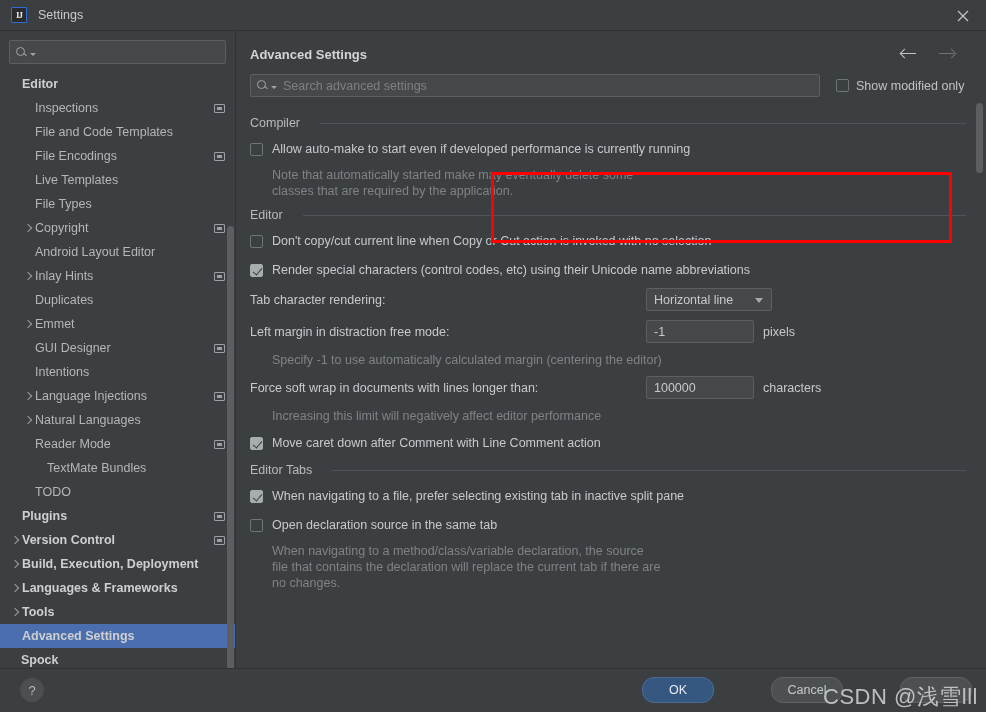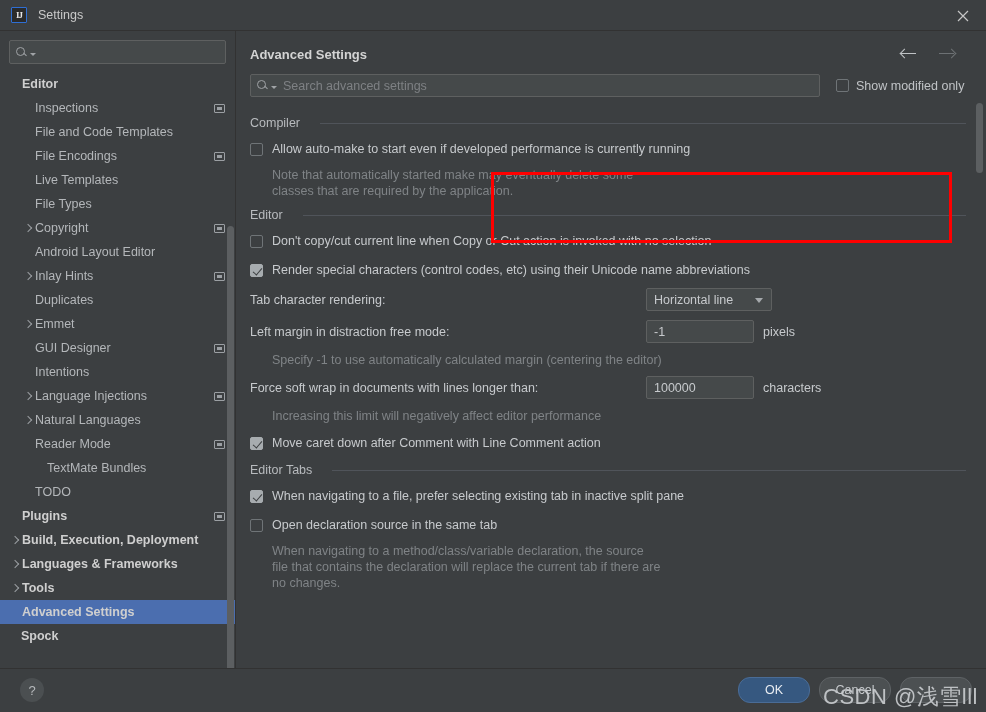--- a/index.html
+++ b/index.html
@@ -320,20 +320,21 @@
     font-size: 13px;
     margin-left: 6px;
   }
   .btns { margin-left: auto; display: flex; gap: 9px; align-items: center; }
   .btn {
     min-width: 72px; height: 26px;
     border-radius: 12px;
     display: flex; align-items: center; justify-content: center;
     font-size: 12.5px;
     padding: 4px 14px;
+    margin-left: 48px;
   }
   .btn.primary { background: #365880; color: #e9edf2; border: 1px solid #4a6c96; }
   .btn.normal  { background: #4c5052; color: #c6c9cc; border: 1px solid #5e6265; }
   .watermark {
     position: absolute;
     right: 8px; top: 13px;
     font-size: 22px;
     color: #c8cbce;
     opacity: .92;
     letter-spacing: .5px;
@@ -440,20 +441,25 @@
           <span class="chev " style="visibility: hidden;"></span>
           <span class="node-label">TextMate Bundles</span>
         </div>
         <div class="node leaf" style="padding-left: 22px;">
           <span class="chev " style="visibility: hidden;"></span>
           <span class="node-label">TODO</span>
         </div>
         <div class="node group" style="padding-left: 9px;">
           <span class="chev " style="visibility: hidden;"></span>
           <span class="node-label">Plugins</span>
+          <span class="mon"></span>
+        </div>
+        <div class="node group" style="padding-left: 9px;">
+          <span class="chev closed"></span>
+          <span class="node-label">Version Control</span>
           <span class="mon"></span>
         </div>
         <div class="node group" style="padding-left: 9px;">
           <span class="chev closed"></span>
           <span class="node-label">Build, Execution, Deployment</span>
         </div>
         <div class="node group" style="padding-left: 9px;">
           <span class="chev closed"></span>
           <span class="node-label">Languages &amp; Frameworks</span>
         </div>

